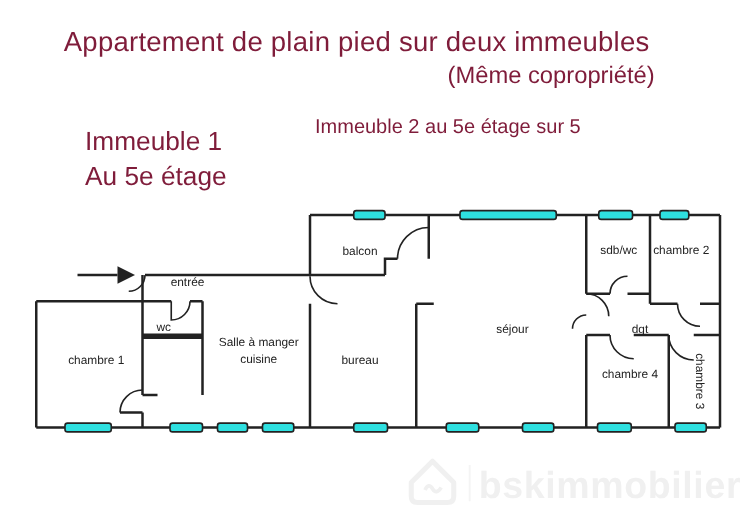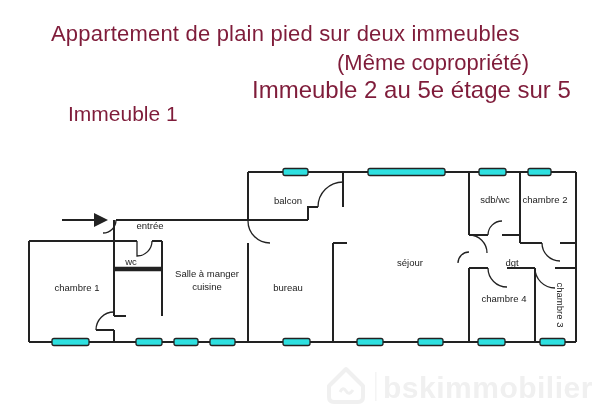--- a/index.html
+++ b/index.html
@@ -2,37 +2,38 @@
 <html><head>
 <meta charset="utf-8">
 <style>
   html,body{margin:0;padding:0;background:#fff;}
   .stage{
     position:relative;width:600px;height:411px;background:#ffffff;overflow:hidden;
     font-family:"Liberation Sans", sans-serif;color:#222;
   }
   .accent{color:#7f1c3a;}
   .title{position:absolute;left:51px;top:21px;font-size:22px;letter-spacing:.2px;white-space:nowrap;}
-  .subtitle{position:absolute;left:337px;top:50px;font-size:22px;white-space:nowrap;}
+  .subtitle{position:absolute;left:358px;top:50px;font-size:19px;white-space:nowrap;}
   .building1{position:absolute;left:68px;top:100px;font-size:21px;line-height:28px;white-space:nowrap;}
-  .building2{position:absolute;left:252px;top:76px;font-size:24px;line-height:27px;white-space:nowrap;}
+  .building2{position:absolute;left:252px;top:88px;font-size:16px;line-height:27px;white-space:nowrap;}
   svg{position:absolute;left:0;top:0;}
   .room-label{font-size:9.5px;fill:#222;}
   .wm-text{font-size:30px;font-weight:bold;letter-spacing:.5px;fill:#f0f0f0;}
 </style>
 </head>
 <body>
 
 <div class="stage">
 
   <div class="title accent">Appartement de plain pied sur deux immeubles</div>
   <div class="subtitle accent">(Même copropriété)</div>
 
   <div class="building1 accent">
     <div>Immeuble 1</div>
+    <div>Au 5e étage</div>
   </div>
 
   <div class="building2 accent">
     <div>Immeuble 2 au 5e étage sur 5</div>
   </div>
 
   <svg width="600" height="411" viewBox="0 0 600 411">
 
     <g>
       <path d="M329,386 L346,369 L363,386 L363,397 Q363,402 358,402 L334,402 Q329,402 329,397 Z" fill="none" stroke="#f0f0f0" stroke-width="4" stroke-linejoin="round"></path>

